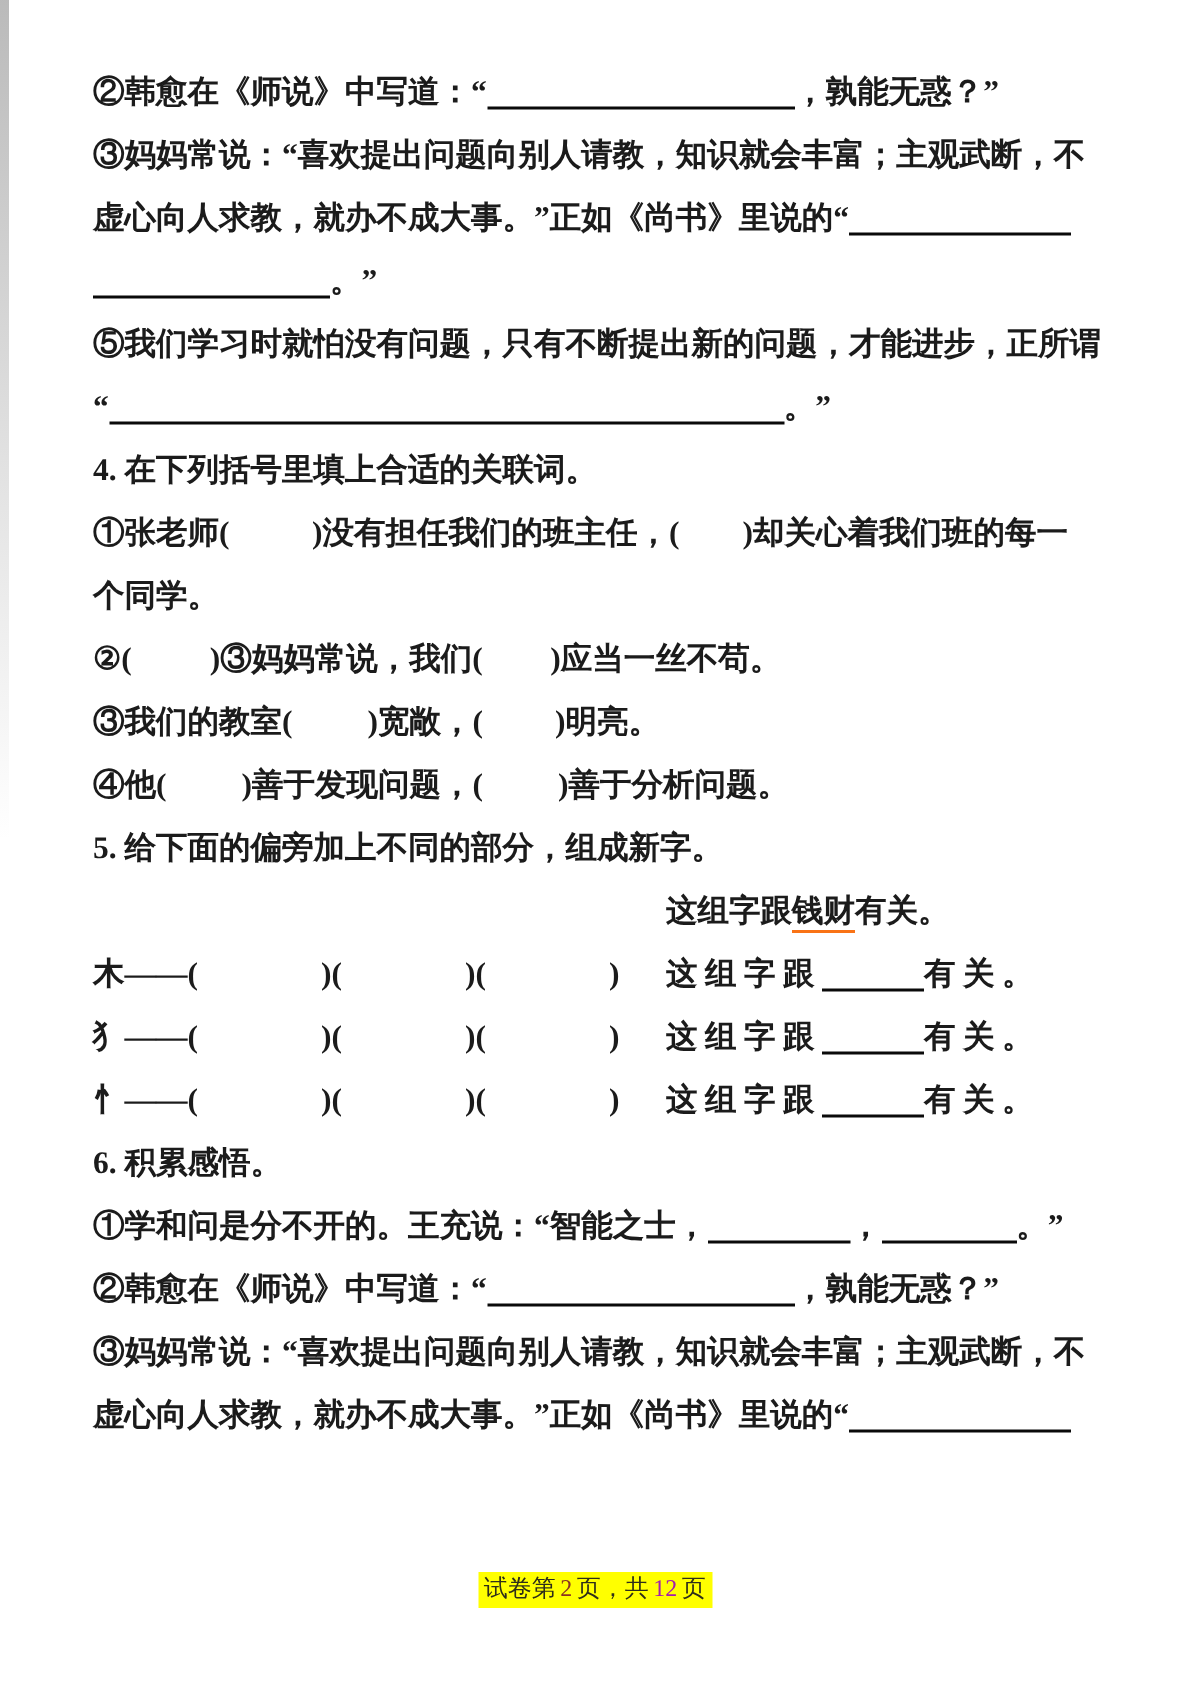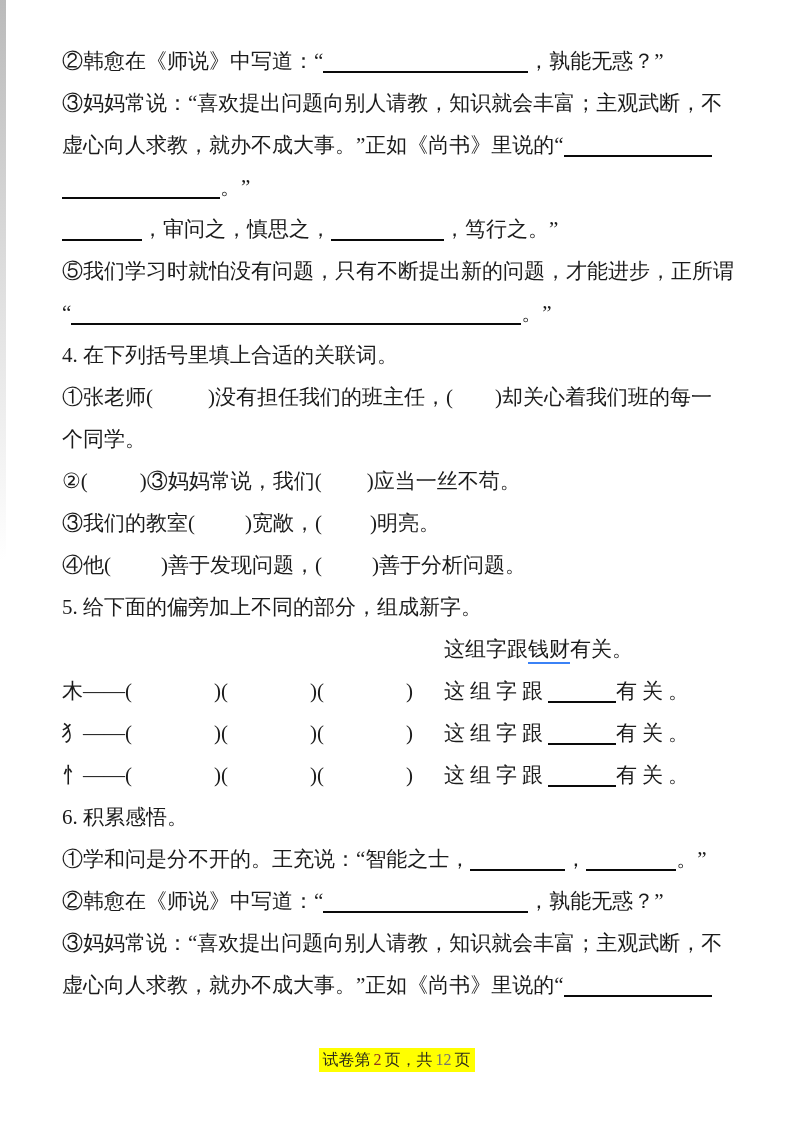--- a/index.html
+++ b/index.html
@@ -13,36 +13,37 @@
   }
   .scan-edge{
     position:absolute;left:0;top:0;width:6px;height:560px;
     background:linear-gradient(to bottom, rgba(130,130,130,.55), rgba(170,170,170,.35) 55%, rgba(170,170,170,0));
     pointer-events:none;
   }
   .page{
     position:absolute;left:0;top:0;width:667px;
     padding:40px 0 0 62px;
     box-sizing:border-box;
+    font-weight:bold;
   }
   .line{
     position:relative;
     height:42px;line-height:42px;
     white-space:pre;
     font-size:21px;
   }
   .t{white-space:pre;}
   .sp{letter-spacing:5px;}
   .blank{
     display:inline-block;height:0;
     border-bottom:2px solid #0a0a0a;
     vertical-align:-5px;
   }
   .gap{display:inline-block;}
-  .u{border-bottom:2px solid #3b82f6;padding-bottom:1px;margin-top:13px;}
+  .u{border-bottom:2px solid #f97316;padding-bottom:1px;margin-top:13px;}
   .tab{position:absolute;top:0;height:42px;line-height:42px;white-space:pre;}
   .footer-wrap{
     position:absolute;left:0;top:1048px;width:793px;
     text-align:center;
   }
   .footer{
     display:inline-block;
     background:#ffff00;
     font-size:16px;line-height:22px;
     padding:1px 4px;
@@ -58,21 +59,20 @@
 <body style="background: rgb(255, 255, 255); color: rgb(27, 27, 27);">
 
 <div class="scan-edge"></div>
 
 <div class="page">
   <div>
       <div class="line"><span class="t">②韩愈在《师说》中写道：“</span><span class="blank" style="width: 205px;"></span><span class="t">，孰能无惑？”</span></div>
       <div class="line"><span class="t">③妈妈常说：“喜欢提出问题向别人请教，知识就会丰富；主观武断，不</span></div>
       <div class="line"><span class="t">虚心向人求教，就办不成大事。”正如《尚书》里说的“</span><span class="blank" style="width: 148px;"></span></div>
       <div class="line"><span class="blank" style="width: 158px;"></span><span class="t">。”</span></div>
-      <div class="line"><span class="blank" style="width: 80px;"></span><span class="t">，审问之，慎思之，</span><span class="blank" style="width: 113px;"></span><span class="t">，笃行之。”</span></div>
       <div class="line"><span class="t">⑤我们学习时就怕没有问题，只有不断提出新的问题，才能进步，正所谓</span></div>
       <div class="line"><span class="t">“</span><span class="blank" style="width: 450px;"></span><span class="t">。”</span></div>
       <div class="line"><span class="t">4. 在下列括号里填上合适的关联词。</span></div>
       <div class="line"><span class="t">①张老师(</span><span class="gap" style="width: 55px;"></span><span class="t">)没有担任我们的班主任，(</span><span class="gap" style="width: 42px;"></span><span class="t">)却关心着我们班的每一</span></div>
       <div class="line"><span class="t">个同学。</span></div>
       <div class="line"><span class="t">②(</span><span class="gap" style="width: 52px;"></span><span class="t">)③妈妈常说，我们(</span><span class="gap" style="width: 45px;"></span><span class="t">)应当一丝不苟。</span></div>
       <div class="line"><span class="t">③我们的教室(</span><span class="gap" style="width: 50px;"></span><span class="t">)宽敞，(</span><span class="gap" style="width: 48px;"></span><span class="t">)明亮。</span></div>
       <div class="line"><span class="t">④他(</span><span class="gap" style="width: 50px;"></span><span class="t">)善于发现问题，(</span><span class="gap" style="width: 50px;"></span><span class="t">)善于分析问题。</span></div>
       <div class="line"><span class="t">5. 给下面的偏旁加上不同的部分，组成新字。</span></div>
       <div class="line"><span class="tab" style="left: 382px;"><span class="t">这组字跟</span><span class="t u">钱财</span><span class="t">有关。</span></span></div>
@@ -81,14 +81,14 @@
       <div class="line"><span class="t">忄——(</span><span class="gap" style="width: 82px;"></span><span class="t">)(</span><span class="gap" style="width: 82px;"></span><span class="t">)(</span><span class="gap" style="width: 82px;"></span><span class="t">)</span><span class="tab" style="left: 382px;"><span class="t sp">这组字跟</span><span class="blank" style="width: 68px;"></span><span class="t sp">有关。</span></span></div>
       <div class="line"><span class="t">6. 积累感悟。</span></div>
       <div class="line"><span class="t">①学和问是分不开的。王充说：“智能之士，</span><span class="blank" style="width: 95px;"></span><span class="t">，</span><span class="blank" style="width: 90px;"></span><span class="t">。”</span></div>
       <div class="line"><span class="t">②韩愈在《师说》中写道：“</span><span class="blank" style="width: 205px;"></span><span class="t">，孰能无惑？”</span></div>
       <div class="line"><span class="t">③妈妈常说：“喜欢提出问题向别人请教，知识就会丰富；主观武断，不</span></div>
       <div class="line"><span class="t">虚心向人求教，就办不成大事。”正如《尚书》里说的“</span><span class="blank" style="width: 148px;"></span></div>
     </div>
 </div>
 
 <div class="footer-wrap">
-  <span class="footer" style="background: rgb(255, 255, 0);"><span>试卷第</span><span class="num" style="color: rgb(139, 50, 34);">2</span><span>页，共</span><span class="num" style="color: #737373; margin-top: 28px;">12</span><span>页</span></span>
+  <span class="footer" style="background: rgb(255, 255, 0);"><span>试卷第</span><span class="num" style="color: rgb(139, 50, 34);">2</span><span>页，共</span><span class="num" style="color: #a21caf; margin-top: 28px;">12</span><span>页</span></span>
 </div>
 
 </body></html>

